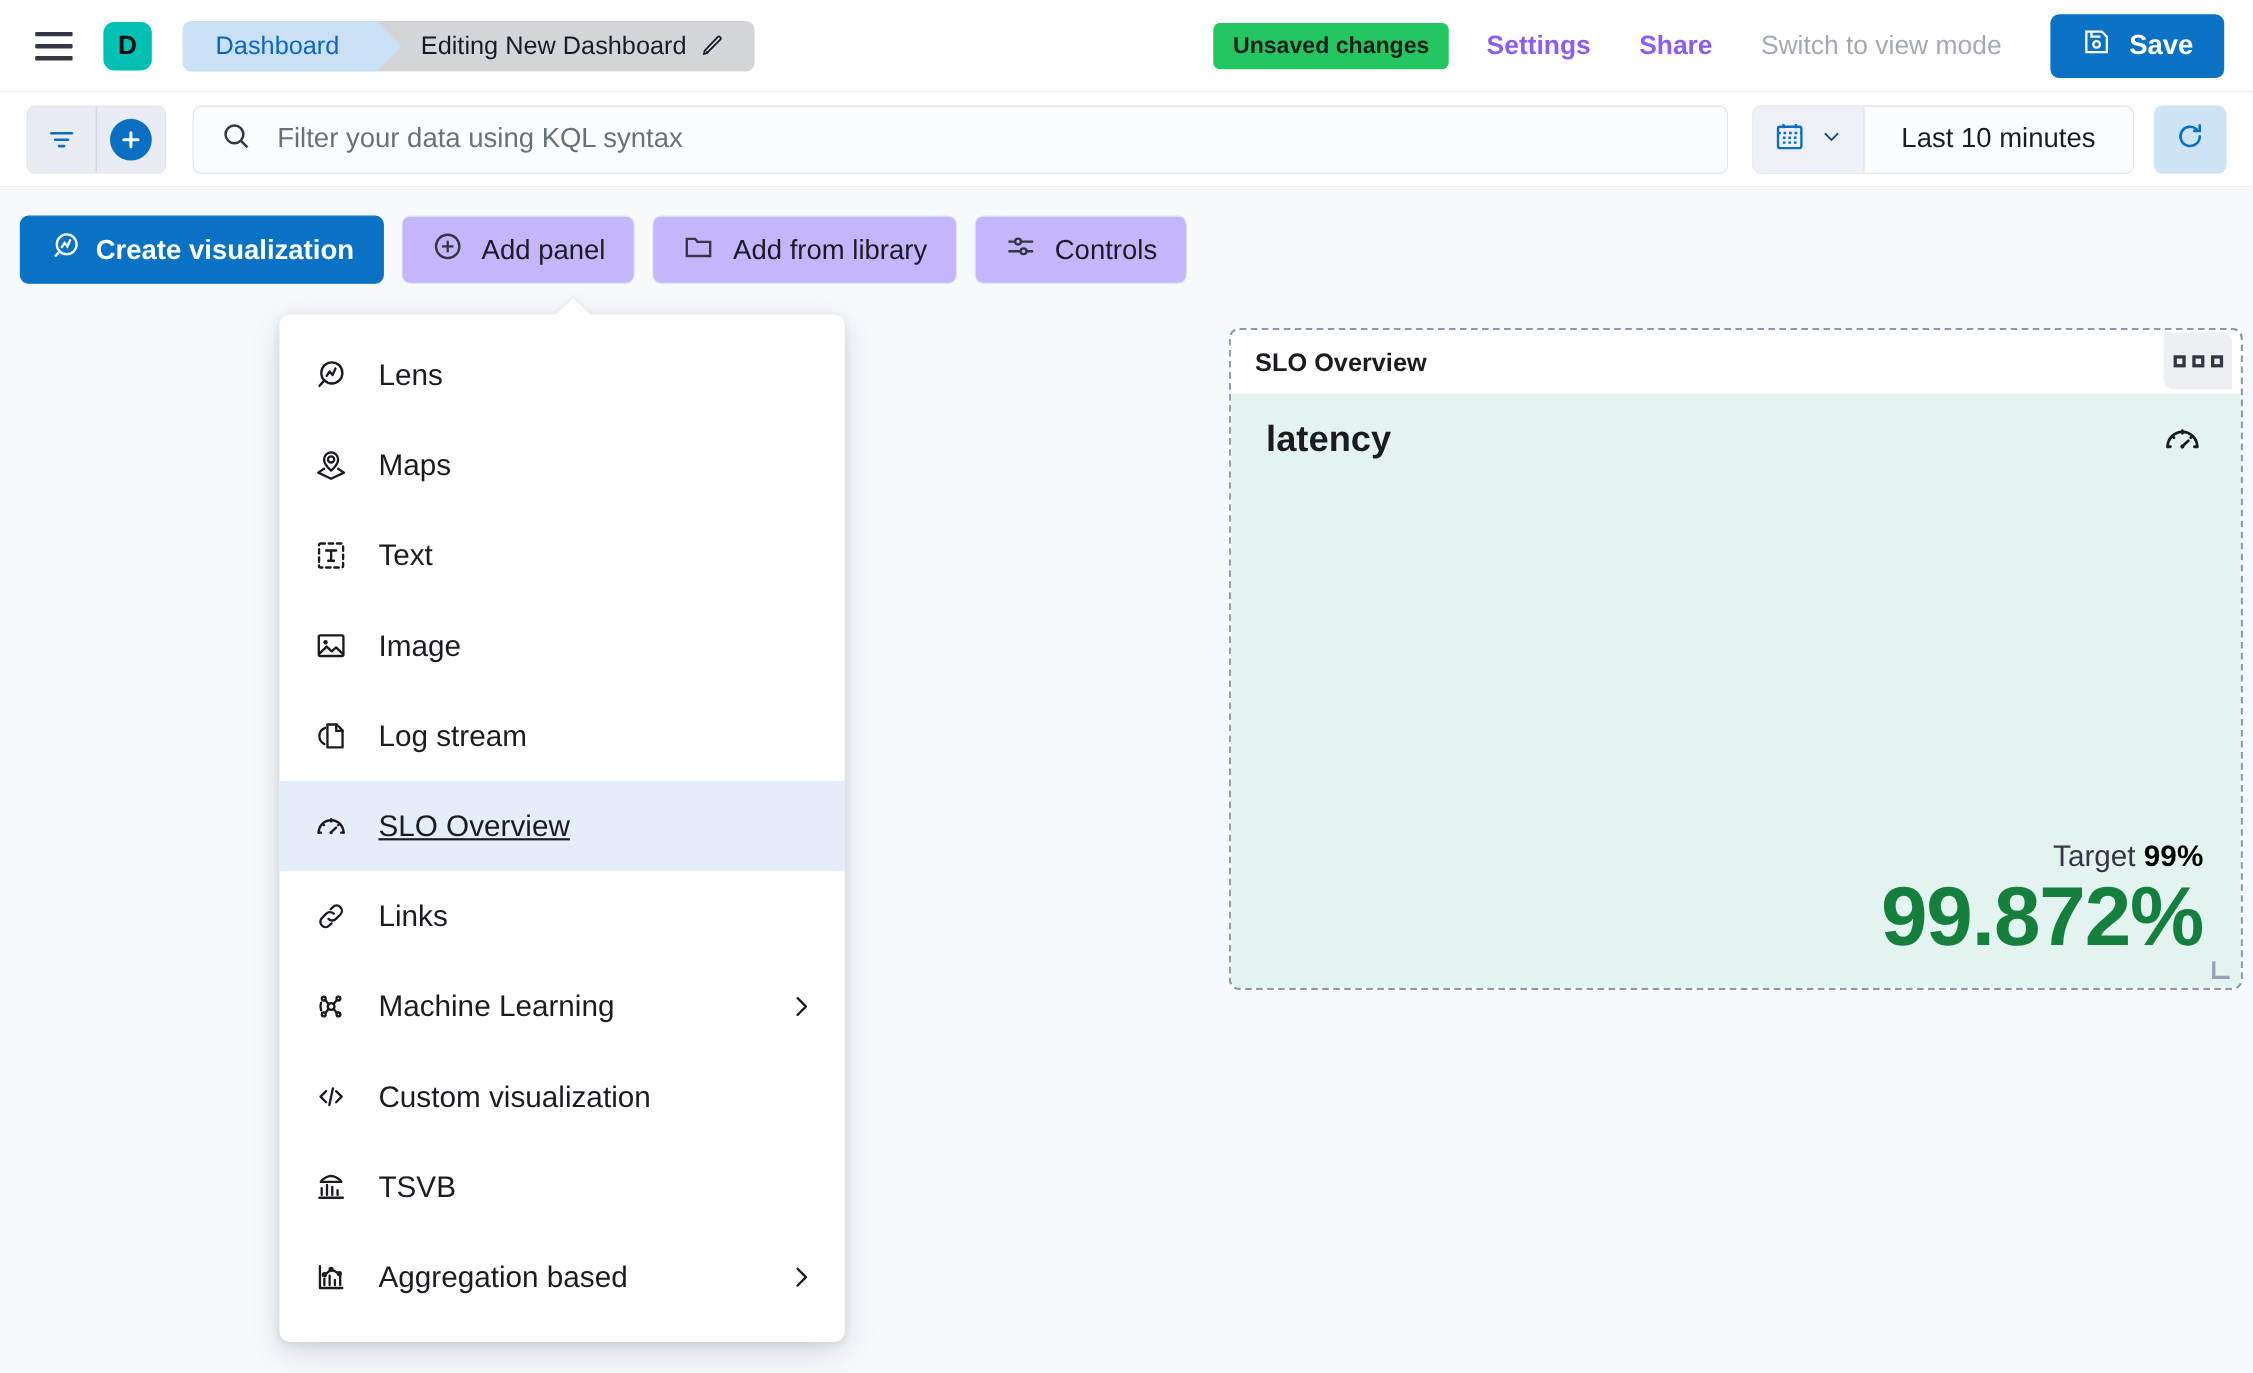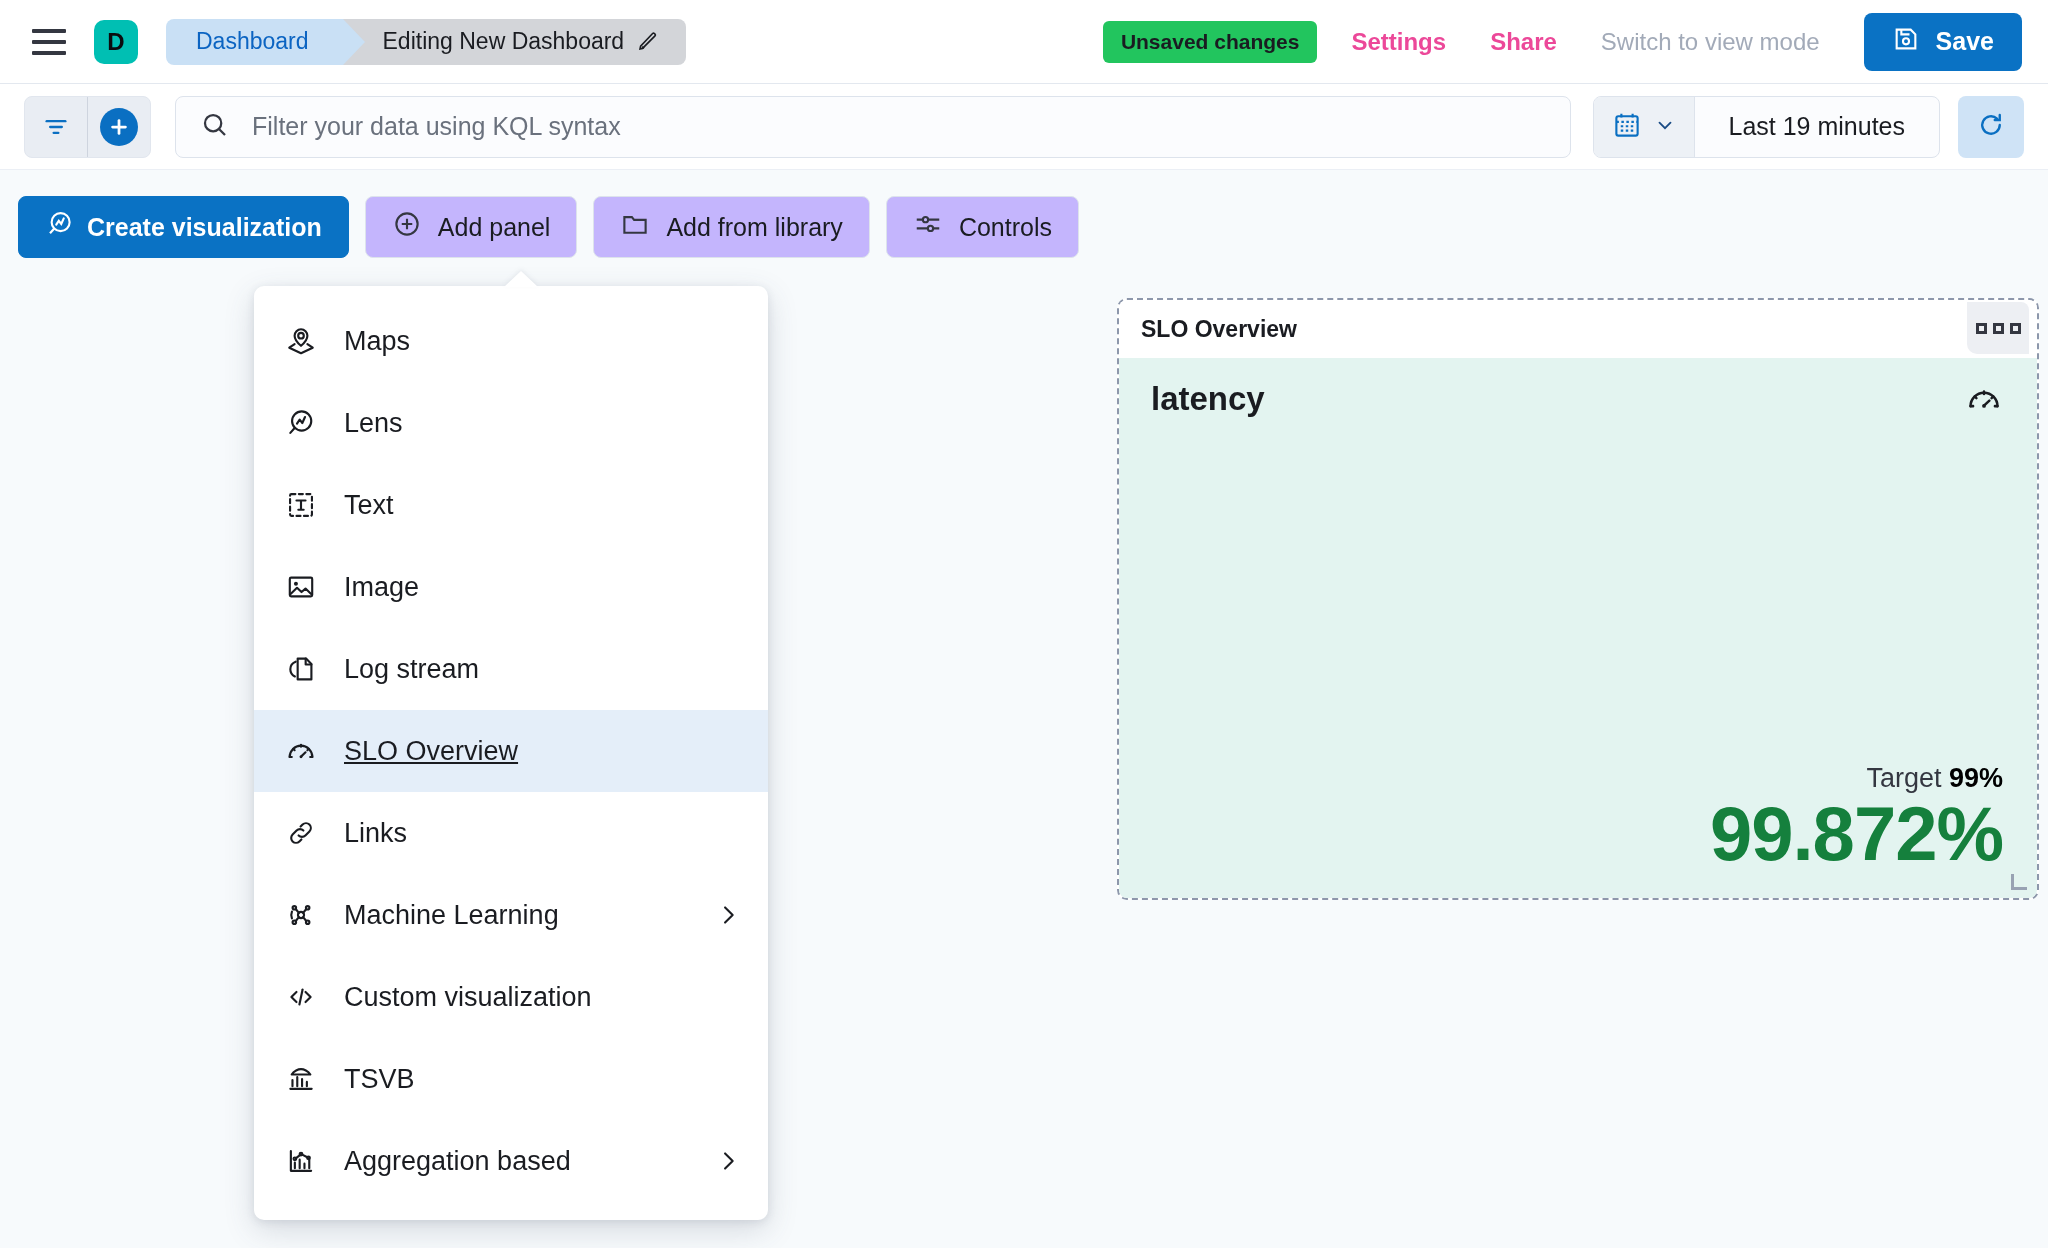--- a/index.html
+++ b/index.html
@@ -55,21 +55,21 @@
     display: flex; align-items: center; gap: 12px;
   }
   .pencil-ic { display:inline-flex; }
 
   .hdr-right { margin-left: auto; display: flex; align-items: center; gap: 0; padding-right: 26px; }
   .badge-unsaved {
     background: #22c55e; color: #1A1C21; font-size: 21px; font-weight: 700;
     padding: 9px 18px; border-radius: 6px; margin-right: 34px; white-space: nowrap;
   }
   .hdr-link {
-    font-size: 24px; color: #ec4899; font-weight: 600;
+    font-size: 24px; color: #8b5cf6; font-weight: 600;
     margin-right: 44px; cursor: pointer; white-space: nowrap;
   }
   .hdr-link.disabled { color: #A2AAB8; font-weight: 400; cursor: default; }
   .btn-save {
     background: #0A72C4; color: #fff; border: none; border-radius: 8px;
     height: 58px; padding: 0 28px; font-size: 25px; font-weight: 700;
     display: flex; align-items: center; gap: 16px; cursor: pointer;
     font-family: "Liberation Sans", sans-serif;
   }
 
@@ -287,21 +287,21 @@
             <path d="M7.5 3v3M16.5 3v3"></path>
             <path d="M7 13h2M11 13h2M15 13h2M7 16.5h2M11 16.5h2M15 16.5h2"></path>
           </svg>
         </span>
         <span>
           <svg width="22" height="22" viewBox="0 0 24 24" fill="none" stroke="#1A4C85" stroke-width="2" stroke-linecap="round">
             <path d="M6 9.5l6 6 6-6"></path>
           </svg>
         </span>
       </div>
-      <div class="dp-text">Last 19 minutes</div>
+      <div class="dp-text">Last 10 minutes</div>
     </div>
 
     <div class="refresh-btn">
       <span>
         <svg width="30" height="30" viewBox="0 0 24 24" fill="none" stroke="#0A6FC2" stroke-width="1.9" stroke-linecap="round">
           <path d="M19 12a7 7 0 1 1-2.2-5.1"></path>
           <path d="M19 4v4h-4"></path>
         </svg>
       </span>
     </div>
@@ -350,36 +350,36 @@
       <span>Controls</span>
     </div>
   </div>
 
   <div class="popover">
     <div class="popover-arrow"></div>
     <div id="menu-list">
         <div class="menu-item">
           <span class="mi-icon">
             <svg width="32" height="32" viewBox="0 0 24 24" fill="none" stroke="#1A1C21" stroke-width="1.6" stroke-linecap="round" stroke-linejoin="round">
+              <circle cx="12.5" cy="10.5" r="7.2"></circle>
+              <path d="M7.4 15.6L4 19.4"></path>
+              <path d="M9 12.5l2-3 2 2.5 2-4.5"></path>
+            </svg>
+          </span>
+          <span class="mi-label">Lens</span>
+        </div>
+        <div class="menu-item">
+          <span class="mi-icon">
+            <svg width="32" height="32" viewBox="0 0 24 24" fill="none" stroke="#1A1C21" stroke-width="1.6" stroke-linecap="round" stroke-linejoin="round">
               <circle cx="12" cy="8" r="2.1"></circle>
               <path d="M12 3.2a4.8 4.8 0 0 0-4.8 4.8c0 3.4 4.8 7.6 4.8 7.6s4.8-4.2 4.8-7.6A4.8 4.8 0 0 0 12 3.2z"></path>
               <path d="M7.2 14.3L3.2 17l8.8 4.2L20.8 17l-4-2.7"></path>
             </svg>
           </span>
           <span class="mi-label">Maps</span>
-        </div>
-        <div class="menu-item">
-          <span class="mi-icon">
-            <svg width="32" height="32" viewBox="0 0 24 24" fill="none" stroke="#1A1C21" stroke-width="1.6" stroke-linecap="round" stroke-linejoin="round">
-              <circle cx="12.5" cy="10.5" r="7.2"></circle>
-              <path d="M7.4 15.6L4 19.4"></path>
-              <path d="M9 12.5l2-3 2 2.5 2-4.5"></path>
-            </svg>
-          </span>
-          <span class="mi-label">Lens</span>
         </div>
         <div class="menu-item">
           <span class="mi-icon">
             <svg width="32" height="32" viewBox="0 0 24 24" fill="none" stroke="#1A1C21" stroke-width="1.6" stroke-linecap="round" stroke-linejoin="round">
               <rect x="3.8" y="3.8" width="16.4" height="16.4" rx="1" stroke-dasharray="3 2.6"></rect>
               <path d="M8.6 8.6h6.8M12 8.6v7M10 15.6h4"></path>
             </svg>
           </span>
           <span class="mi-label">Text</span>
         </div>

